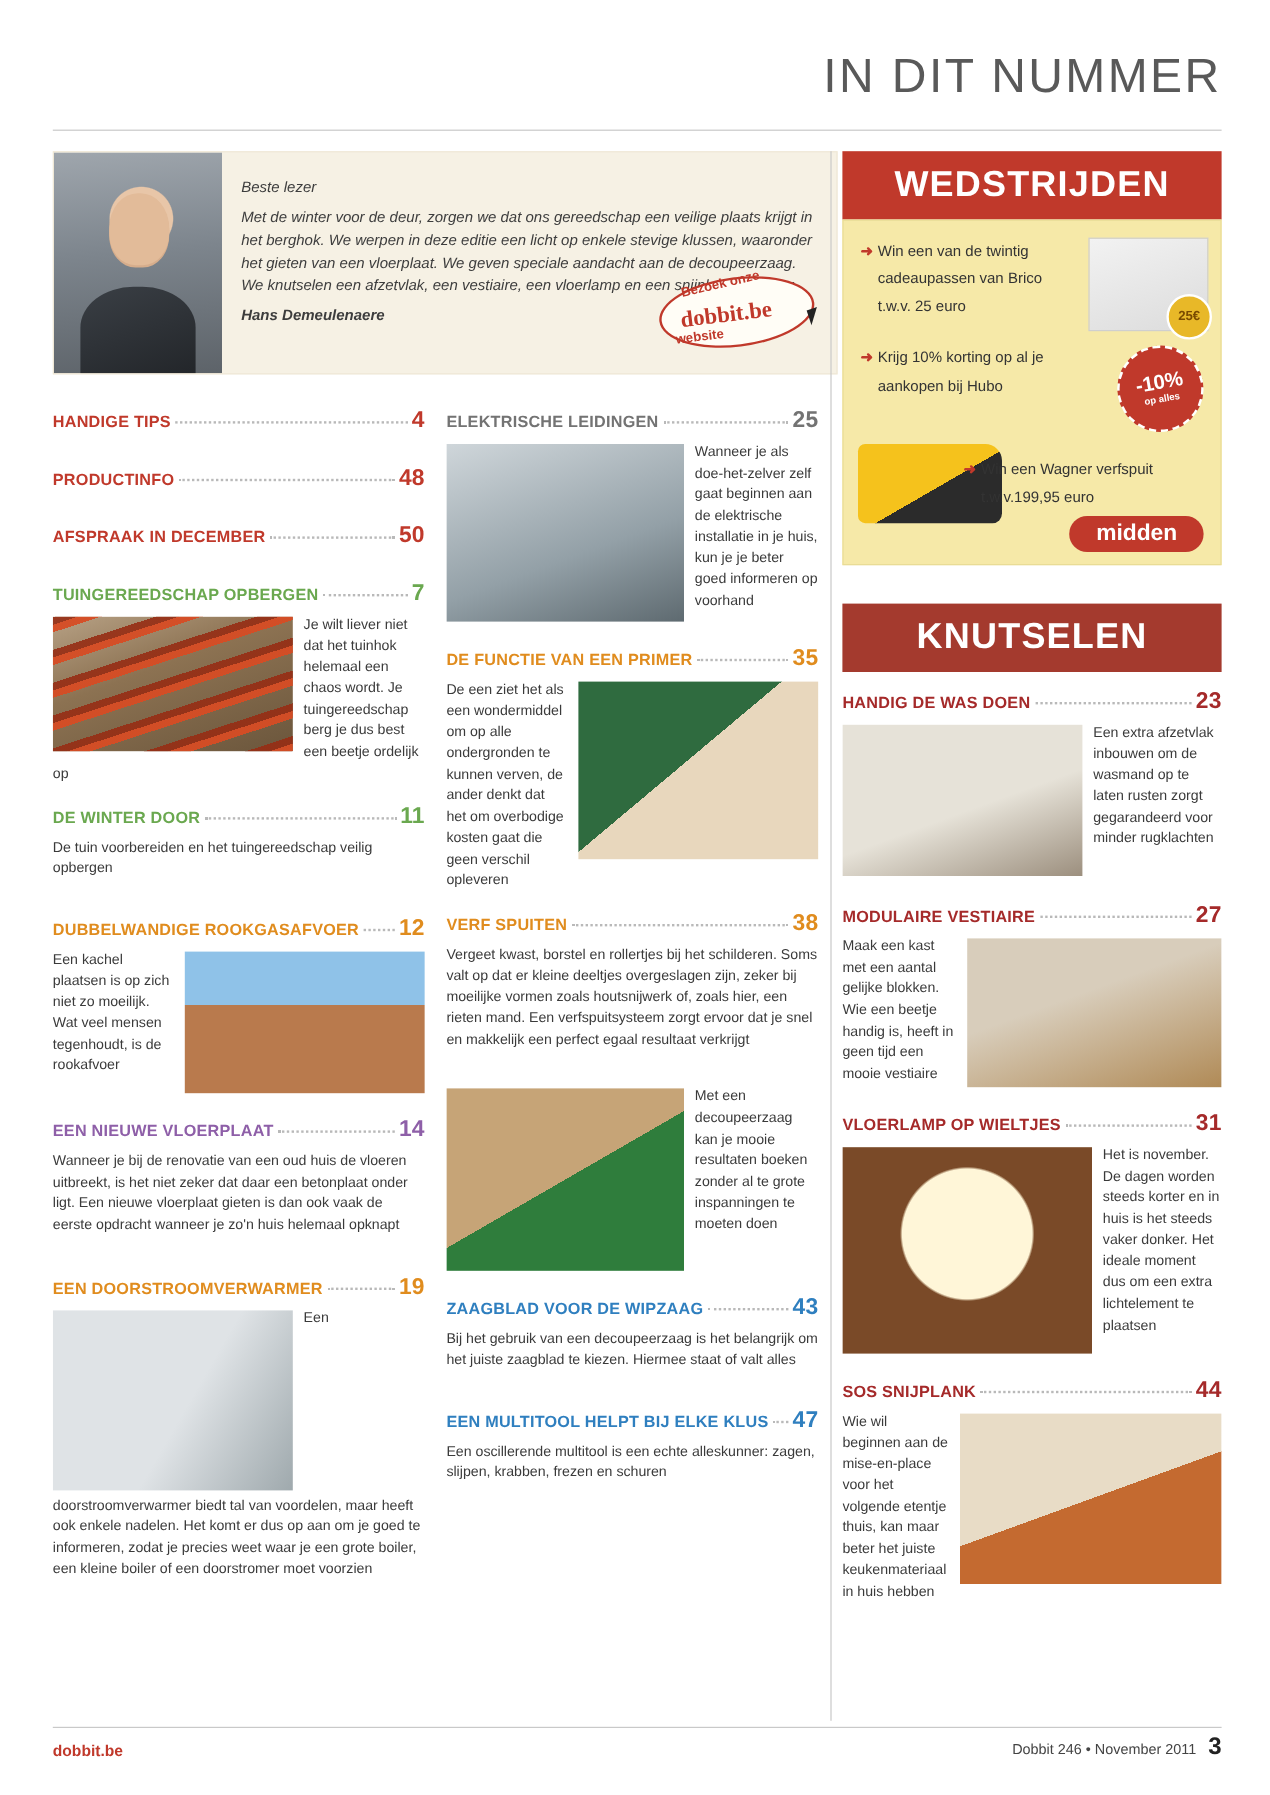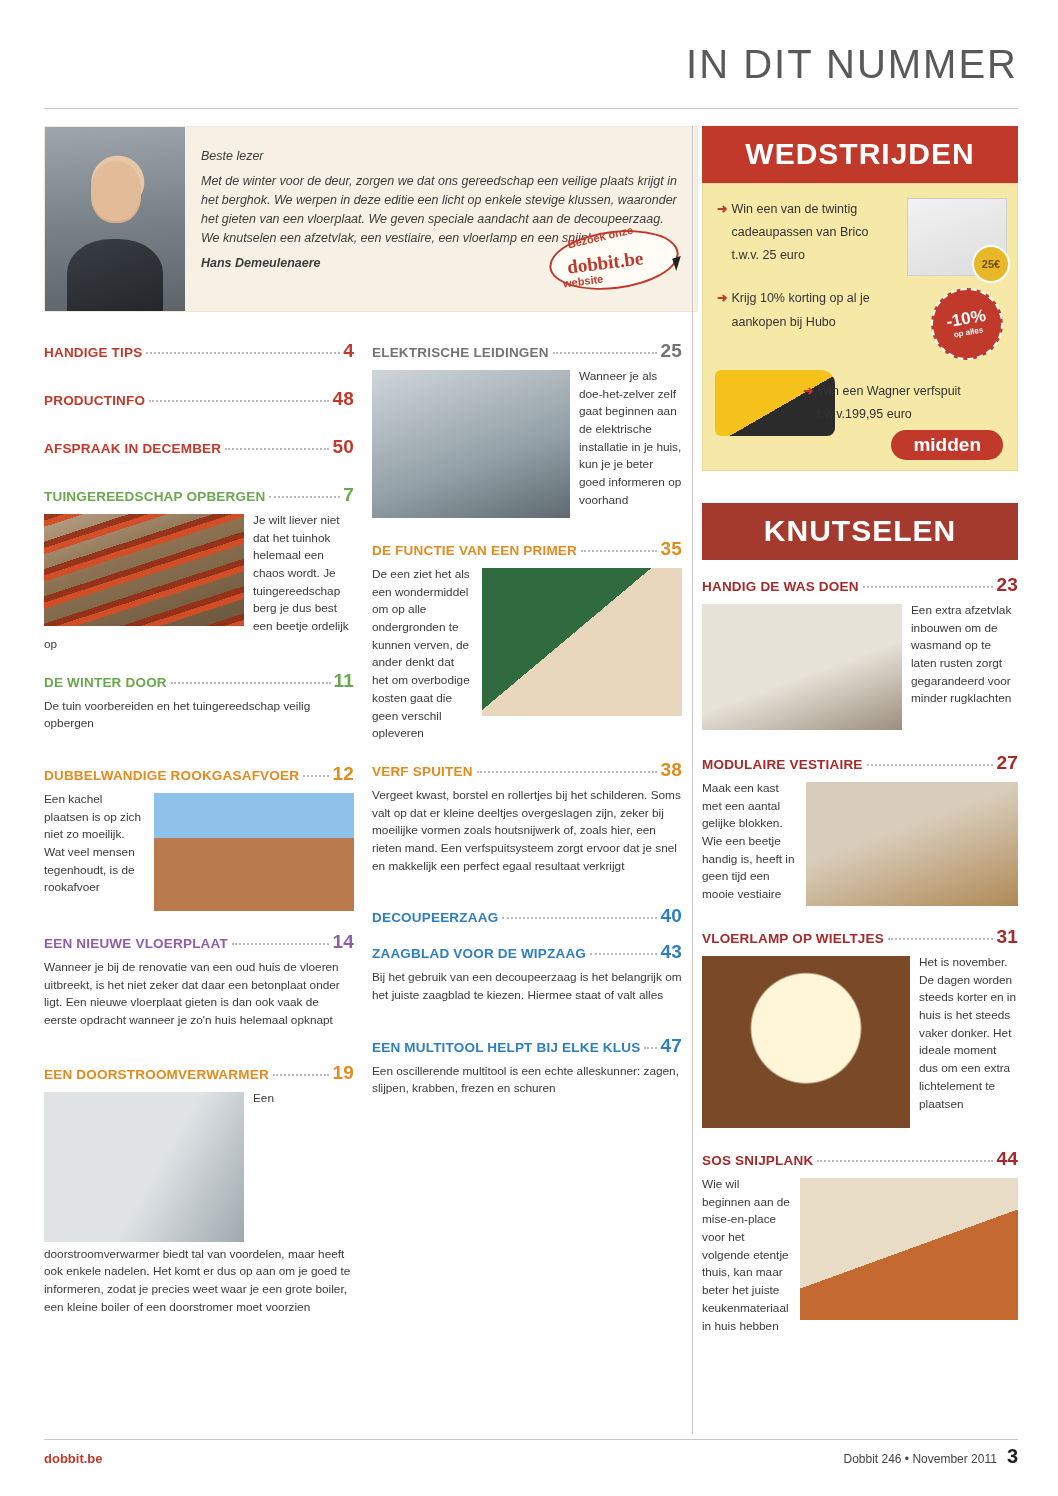--- a/index.html
+++ b/index.html
@@ -380,24 +380,24 @@
     <div class="entry" style="margin-top:10px">
       <div class="entry-head c-orange">
         <span class="entry-title">VERF SPUITEN</span>
         <span class="dots"></span>
         <span class="pg">38</span>
       </div>
       <div class="entry-body" style="margin-bottom:30px">Vergeet kwast, borstel en rollertjes bij het schilderen. Soms valt op dat er kleine deeltjes overgeslagen zijn, zeker bij moeilijke vormen zoals houtsnijwerk of, zoals hier, een rieten mand. Een verfspuitsysteem zorgt ervoor dat je snel en makkelijk een perfect egaal resultaat verkrijgt</div>
     </div>
 
     <div class="entry">
-      <div class="entry-head c-blue">
-        <span class="entry-title">DECOUPEERZAAG</span>
-        <span class="dots"></span>
-        <span class="pg">40</span>
+      <div class="entry-body with-img">
+        <span class="ph ph-left p-jigsaw" style="width:198px;height:152px"></span>
+        <span>Met een decoupeerzaag kan je mooie resultaten boeken zonder al te grote inspanningen te moeten doen</span>
+        <span class="clear"></span>
       </div>
     </div>
 
     <div class="entry" style="margin-top:14px">
       <div class="entry-head c-blue">
         <span class="entry-title">ZAAGBLAD VOOR DE WIPZAAG</span>
         <span class="dots"></span>
         <span class="pg">43</span>
       </div>
       <div class="entry-body" style="margin-bottom:30px">Bij het gebruik van een decoupeerzaag is het belangrijk om het juiste zaagblad te kiezen. Hiermee staat of valt alles</div>

